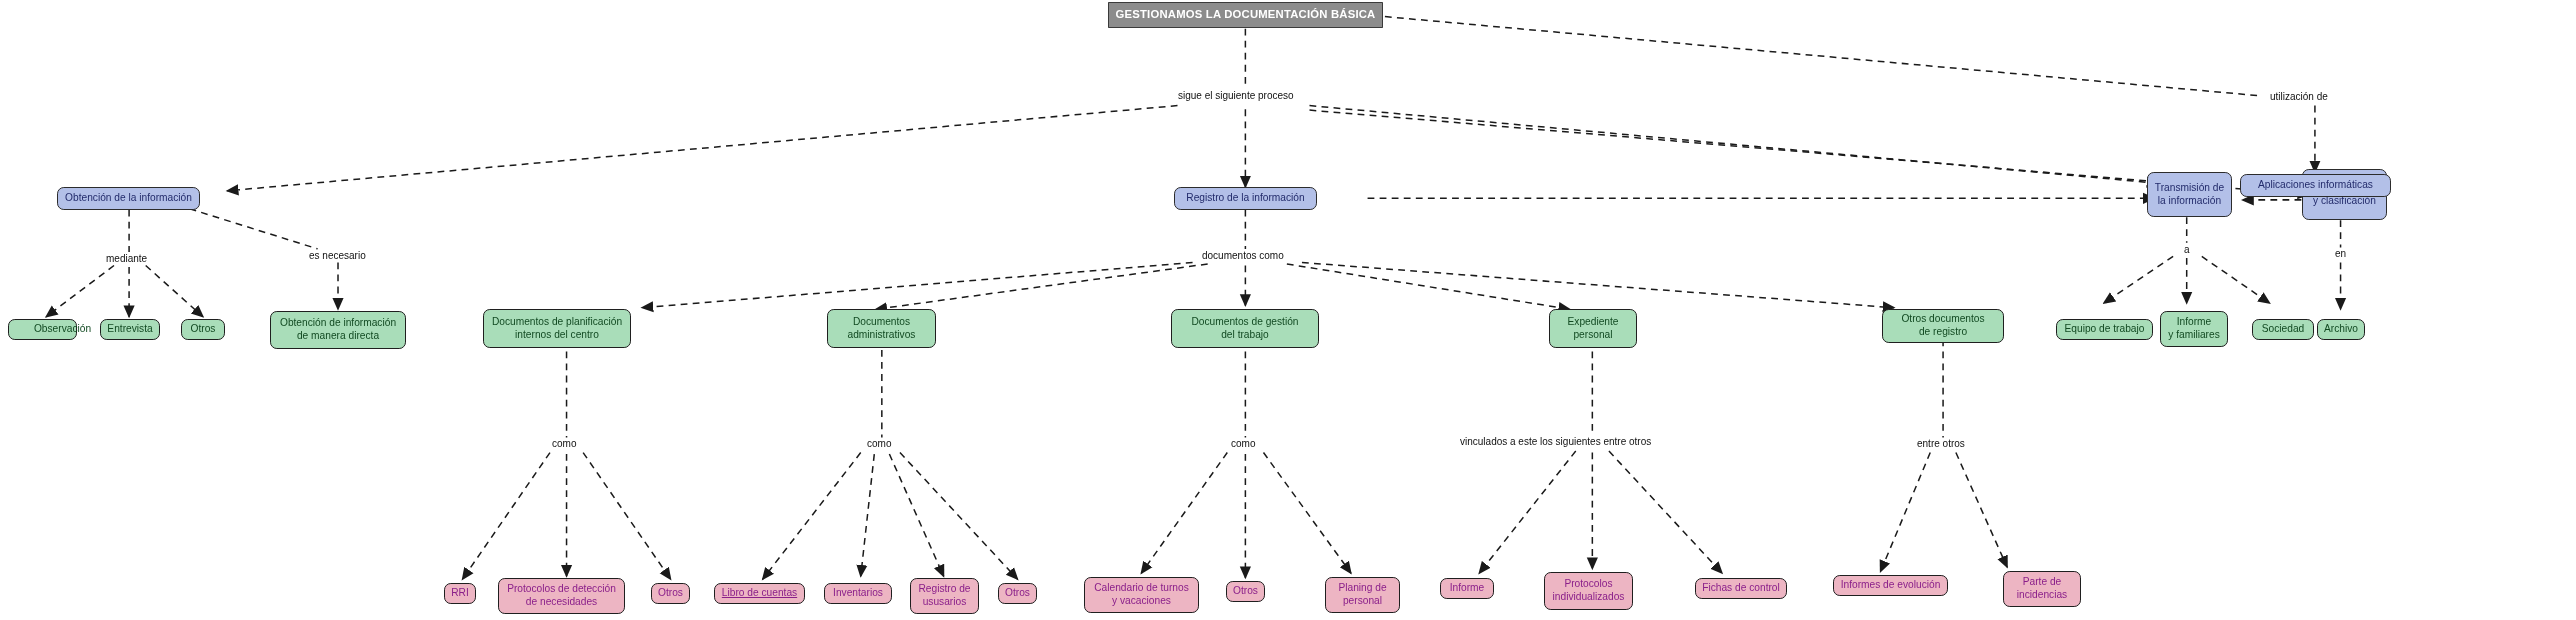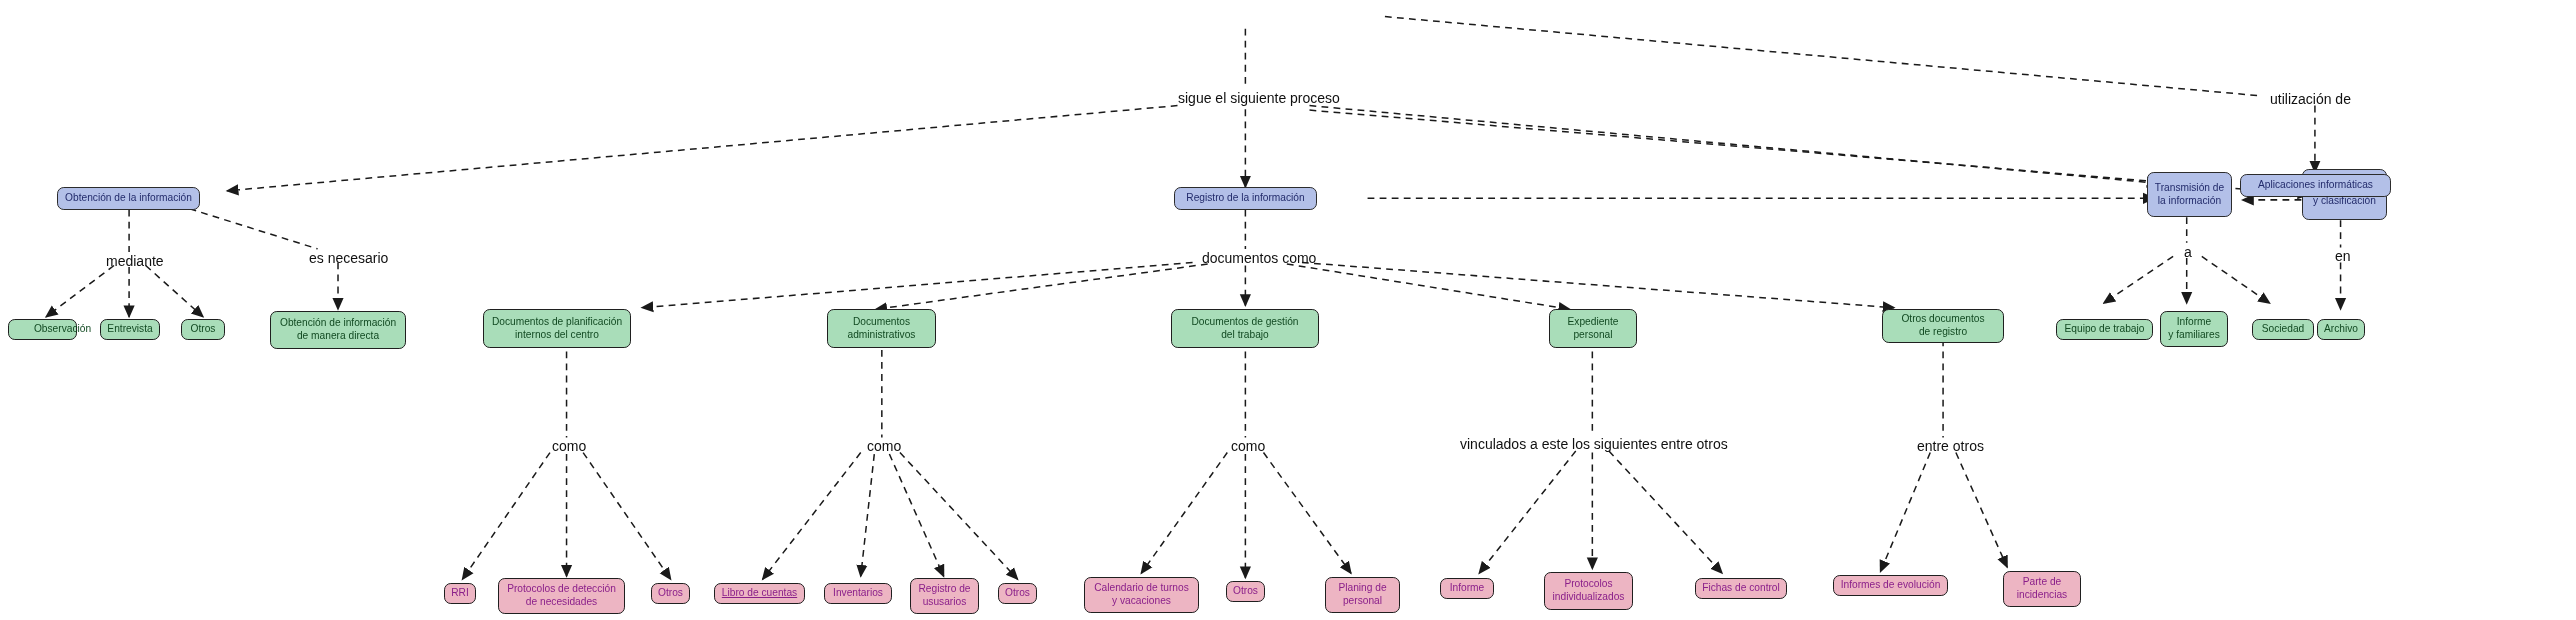--- a/index.html
+++ b/index.html
@@ -9,21 +9,21 @@
 
   .node{position:absolute;box-sizing:border-box;display:flex;align-items:center;justify-content:center;
         text-align:center;border:0.8px solid #1a1a1a;line-height:1.25;}
 
   .n-title{background:#8c8c8c;border:0.8px solid #3a3a3a;color:#ffffff;font-weight:bold;
            font-size:11.3px;letter-spacing:0.2px;border-radius:0.8px;}
   .n-blue{background:#b3c0e8;border-color:#2c2c2c;color:#232b6b;border-radius:6.8px;font-size:10.2px;}
   .n-green{background:#a9ddb9;border-color:#1f1f1f;color:#124a22;border-radius:6.8px;font-size:10.2px;}
   .n-pink{background:#edb5c3;border-color:#1f1f1f;color:#8a1f8a;border-radius:6.8px;font-size:10.2px;}
 
-  .lbl{position:absolute;font-size:14px;color:#101010;white-space:nowrap;}
+  .lbl{position:absolute;font-size:10px;color:#101010;white-space:nowrap;}
 </style>
 </head>
 <body>
 
 <div id="map">
 
   <svg id="edges" viewBox="0 0 3413 822">
     <defs>
       <marker id="ah" markerWidth="9" markerHeight="9" refX="7.5" refY="4.5" orient="auto" markerUnits="strokeWidth">
         <path d="M0,0.8 L8.5,4.5 L0,8.2 z" fill="#1a1a1a"></path>
@@ -94,20 +94,21 @@
       <path d="M2088,598 L1960,760" marker-end="url(#ah)"></path>
       <path d="M2110,600 L2110,754" marker-end="url(#ah)"></path>
       <path d="M2132,598 L2282,760" marker-end="url(#ah)"></path>
 
       <path d="M2575,450 L2575,580"></path>
       <path d="M2558,600 L2492,758" marker-end="url(#ah)"></path>
       <path d="M2592,600 L2660,752" marker-end="url(#ah)"></path>
     </g>
   </svg>
 
+  <div class="node n-title" style="left:1108px;top:1.5px;width:275px;height:26px;">GESTIONAMOS LA DOCUMENTACIÓN BÁSICA</div>
 
   <div class="node n-blue" style="left:57px;top:187px;width:143px;height:22.6px;">Obtención de la información</div>
 
   <div class="node n-blue" style="left:1174px;top:187px;width:143px;height:22.6px;">Registro de la información</div>
 
   <div class="node n-blue" style="left:2147px;top:172px;width:85px;height:45px;white-space:pre-line;">Transmisión de
 la información</div>
 
   <div class="node n-blue" style="left:2302px;top:169px;width:85px;height:51px;white-space:pre-line;">Almacenamiento
 y clasificación</div>

